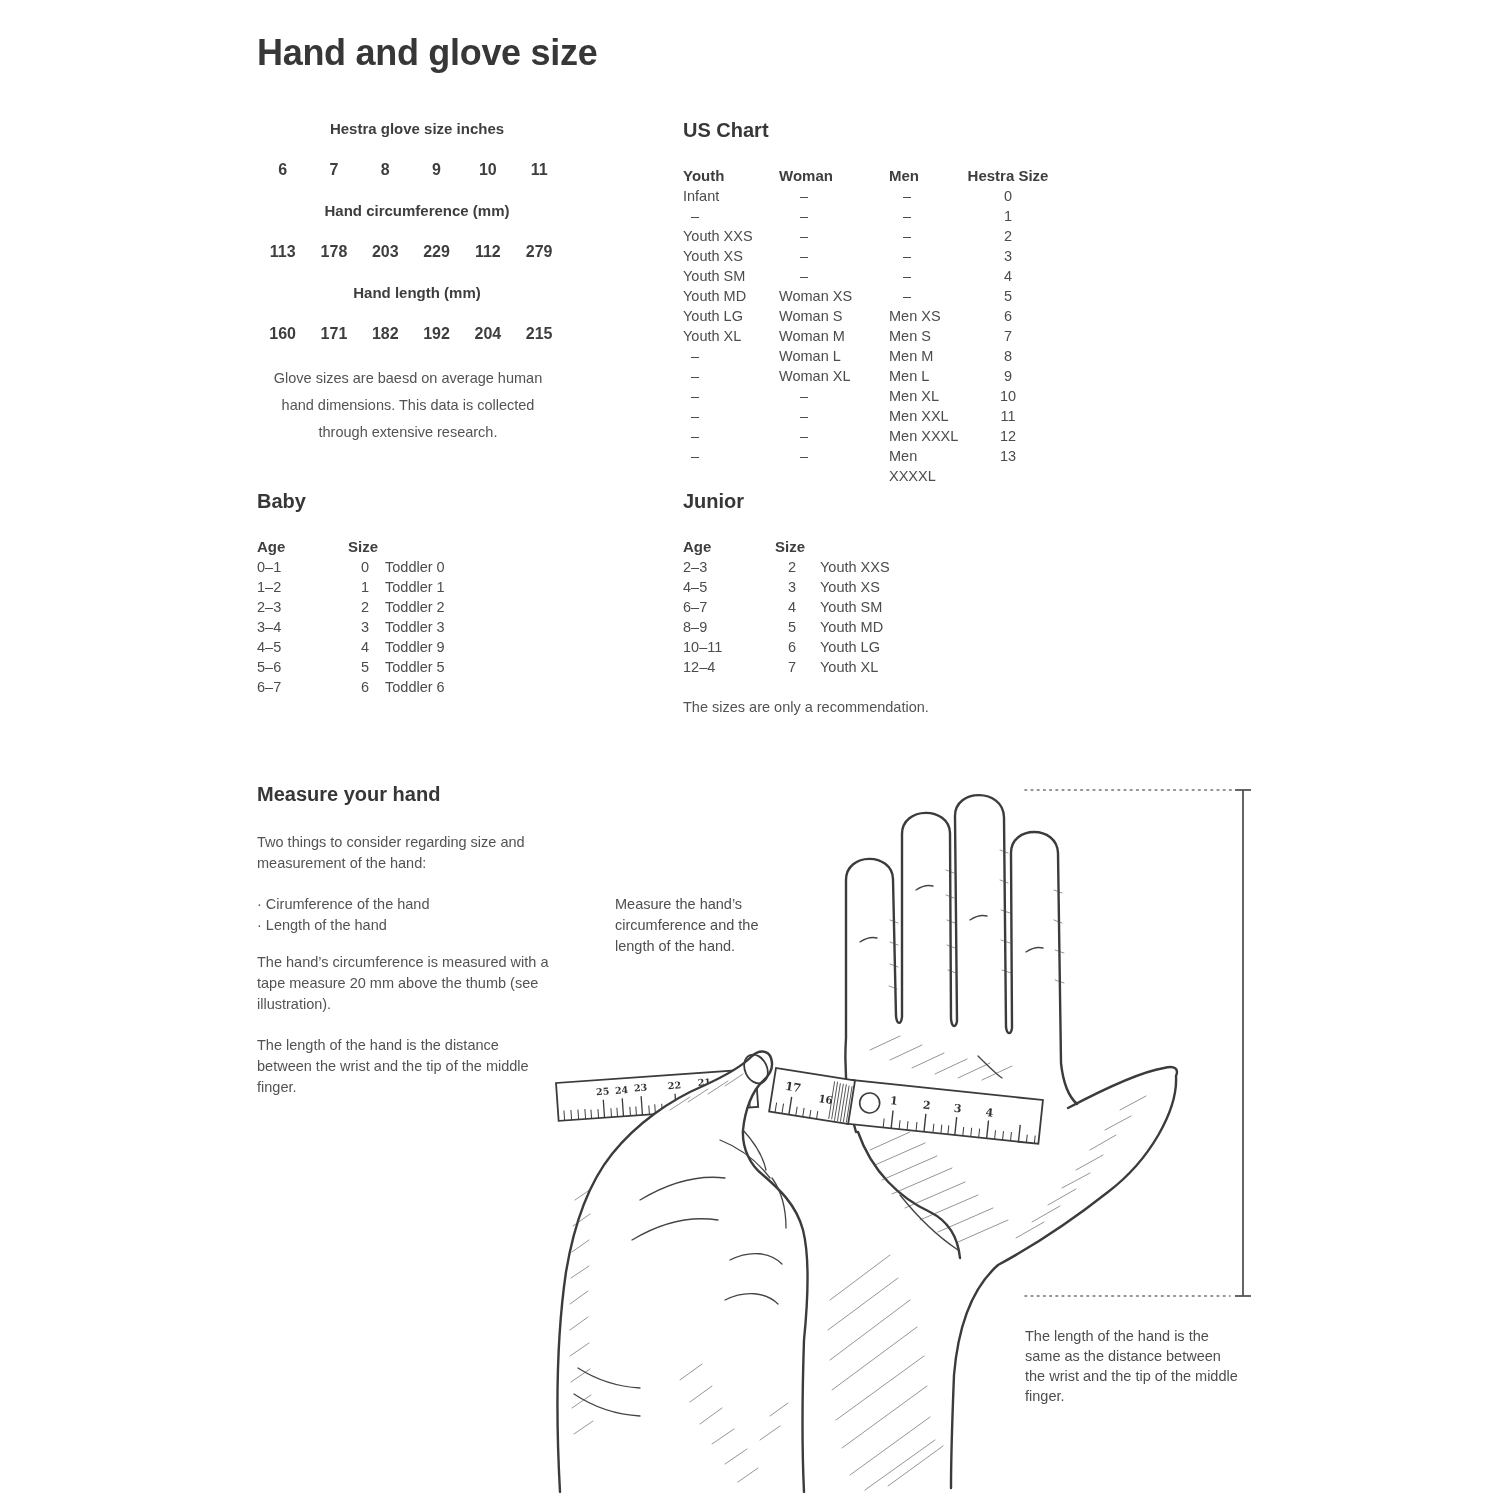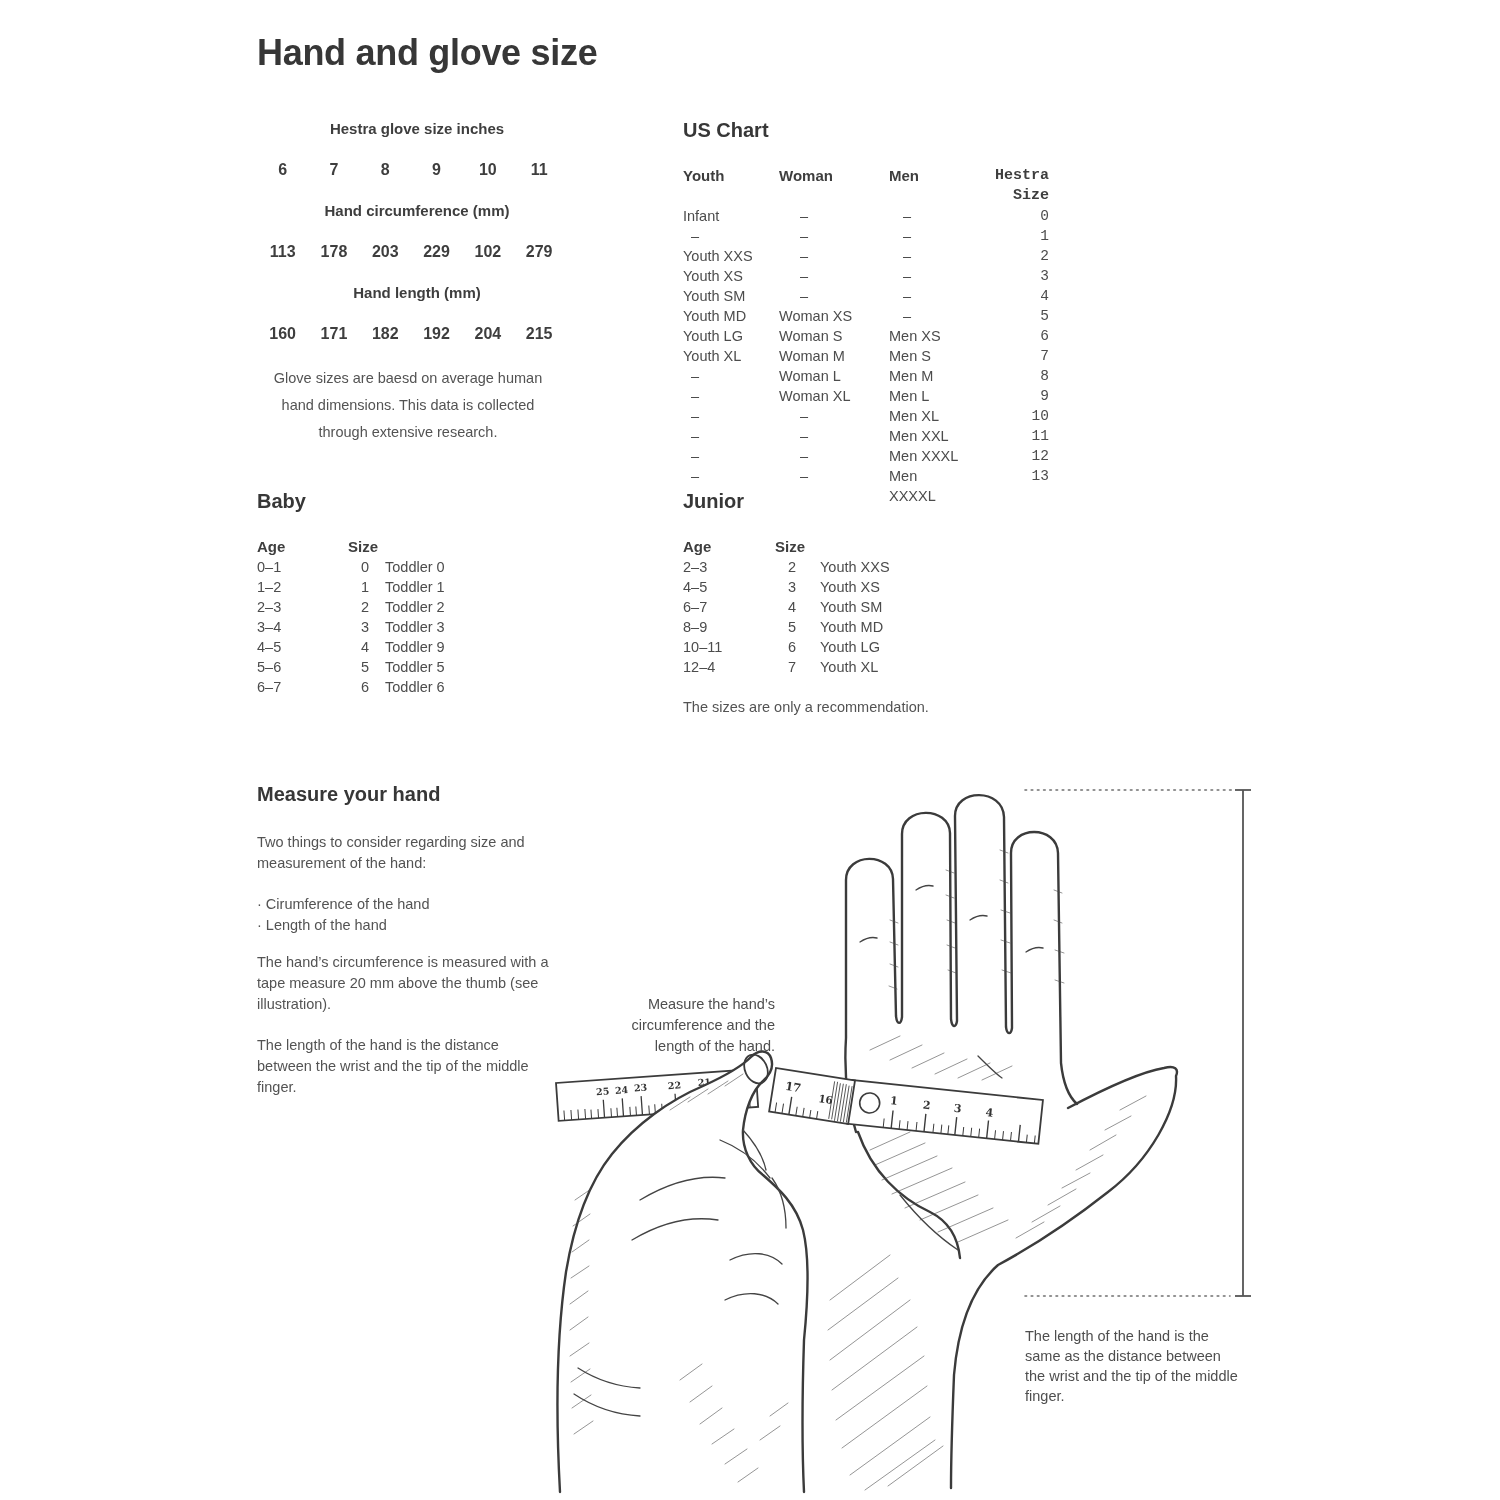--- a/index.html
+++ b/index.html
@@ -12,21 +12,21 @@
   .blabel{font-weight:700;font-size:15px;color:#3e3e3e;line-height:16px;margin:0 0 25px 0;}
   .numrow{display:flex;line-height:16px;margin:0 0 25px 0;}
   .numrow span{width:51.3px;font-weight:700;font-size:16px;color:#3e3e3e;}
   .note{font-size:14.5px;line-height:27px;color:#535353;margin:0;}
   
   .thead{display:flex;font-weight:700;font-size:15px;color:#3e3e3e;line-height:20px;}
   .trow{display:flex;font-size:14.5px;line-height:20px;color:#4c4c4c;}
   .us .c0{width:96px;}
   .us .c1{width:110px;}
   .us .c2{width:78px;}
-  .us .c3{width:82px;text-align:right;font-family:Liberation Mono, monospace;}
+  .us .c3{width:82px;text-align:center;}
   .us .c0.dash{padding-left:8px;box-sizing:border-box;}
   .us .c1.dash{padding-left:21px;box-sizing:border-box;}
   .us .c2.dash{padding-left:14px;box-sizing:border-box;}
   .mini .c0{width:91px;}
   .mini .c1{width:34px;text-align:center;}
   .mini .c2{margin-left:3px;}
   .mini.jr .c0{width:92px;}
   .mini.jr .c2{margin-left:11px;}
   .gap24{margin-bottom:24px;}
   .para{font-size:14.5px;line-height:21px;color:#535353;margin:0;}
@@ -61,21 +61,21 @@
         <span>10</span>
         <span>11</span>
       </div>
     <p class="blabel">Hand circumference (mm)</p>
     <div class="numrow">
 
     <span>113</span>
         <span>178</span>
         <span>203</span>
         <span>229</span>
-        <span>102</span>
+        <span>112</span>
         <span>279</span>
       </div>
     <p class="blabel">Hand length (mm)</p>
     <div class="numrow">
 
     <span>160</span>
         <span>171</span>
         <span>182</span>
         <span>192</span>
         <span>204</span>
@@ -410,17 +410,17 @@
     <g transform="translate(256,288) rotate(9)">
       <rect class="tape" x="0" y="0" width="80" height="44"></rect>
       <path class="tick" d="M6,34 V44 M13,34 V44 M27,35 V44 M34,35 V44 M41,36 V44 M48,36 V44"></path>
       <path class="tick" style="stroke-width:1.4" d="M20,26 V44"></path>
       <path class="tick" style="stroke-width:0.8" d="M60,4 V42 M63,4 V42 M66,5 V43 M69,5 V43 M72,5 V43 M75,6 V43 M78,6 V43"></path>
       <text class="tapenum" font-size="11.5" text-anchor="middle" x="20" y="20">17</text>
       <text class="tapenum" font-size="10.5" text-anchor="middle" x="54" y="27">16</text>
     </g>
   </svg>
 
-  <div class="abs caption" style="left:615px;top:994px;width:160px;text-align:right;">Measure the hand’s circumference and the length of the hand.</div>
+  <div class="abs caption" style="left:615px;top:894px;width:160px;">Measure the hand’s circumference and the length of the hand.</div>
 
   <div class="abs caption tight" style="left:1025px;top:1326px;width:214px;">The length of the hand is the same as the distance between the wrist and the tip of the middle finger.</div>
 
 </div>
 
 </body></html>

